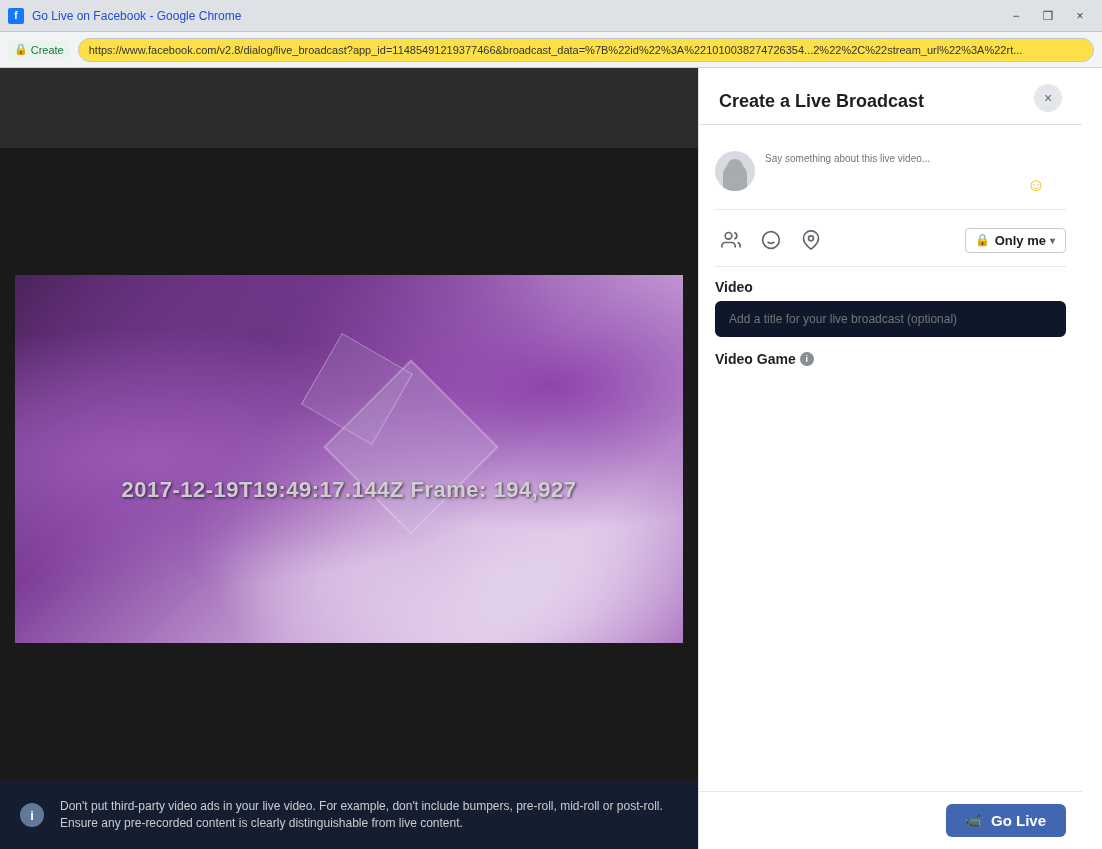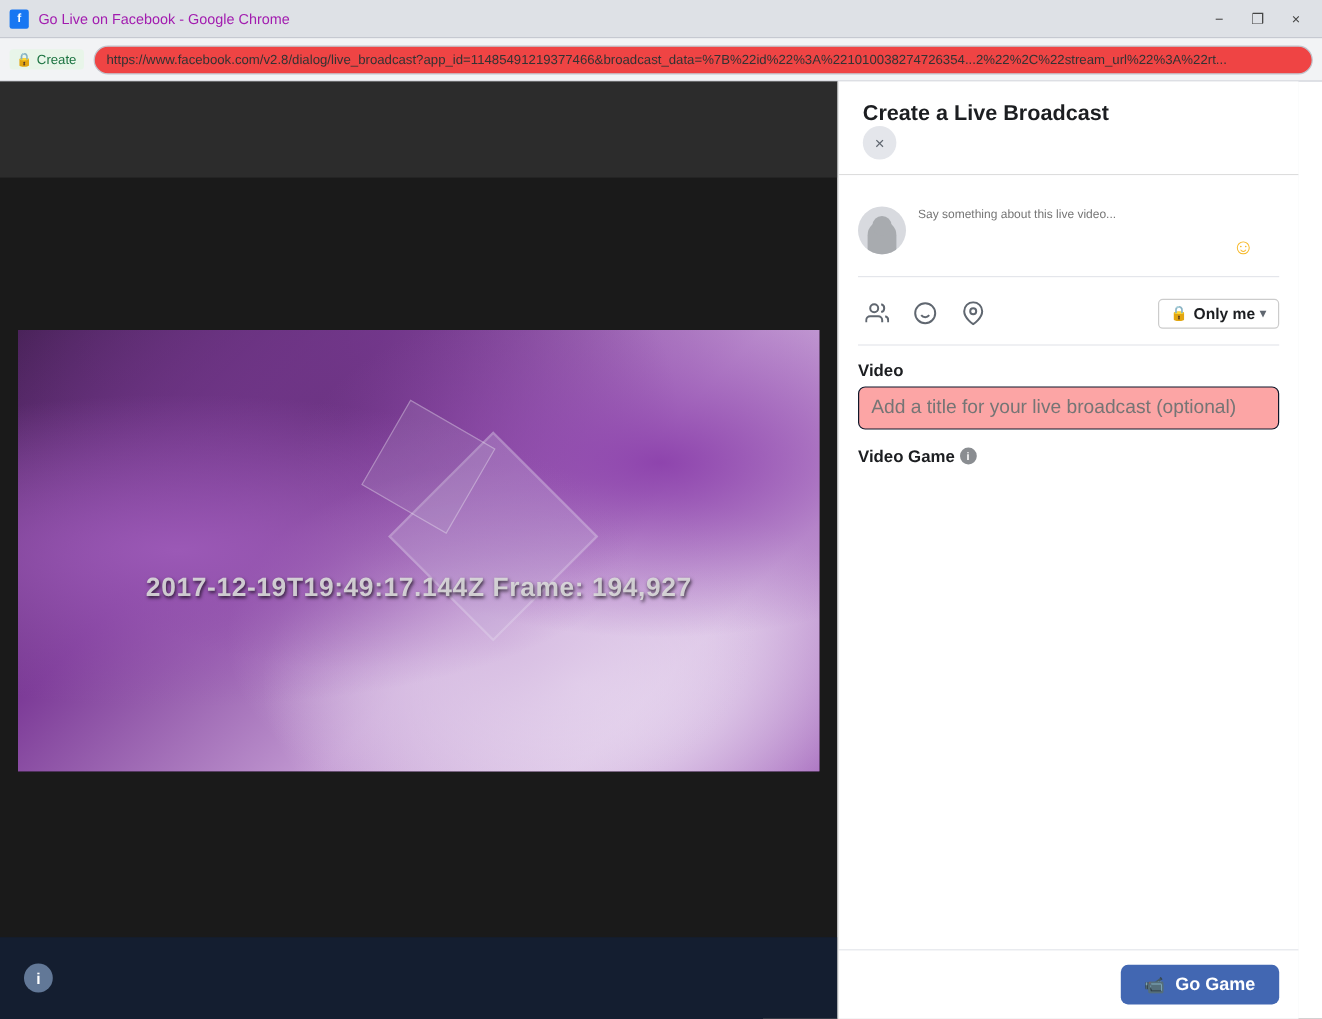--- a/index.html
+++ b/index.html
@@ -17,21 +17,21 @@
     }
     .browser-favicon {
       width: 16px; height: 16px;
       background: #1877f2;
       border-radius: 2px;
       display: flex; align-items: center; justify-content: center;
       color: white; font-size: 10px; font-weight: bold;
     }
     .browser-title {
       font-size: 12px;
-      color: #a21caf;
+      color: #1d4ed8;
     }
     .browser-controls {
       margin-left: auto;
       display: flex; gap: 4px;
     }
     .browser-btn {
       width: 28px; height: 20px;
       display: flex; align-items: center; justify-content: center;
       font-size: 12px; color: #444;
       cursor: pointer;
@@ -49,21 +49,21 @@
     .secure-badge {
       display: flex; align-items: center; gap: 3px;
       font-size: 11px; color: #1a7340;
       background: #e8f5e9;
       padding: 2px 6px;
       border-radius: 3px;
     }
     .secure-badge .lock-icon { font-size: 11px; }
     .address-bar {
       flex: 1;
-      background: #ef4444;
+      background: #fde047;
       border: 1px solid #c0c4cc;
       border-radius: 12px;
       height: 24px;
       padding: 0 10px;
       font-size: 11px;
       color: #333;
       display: flex; align-items: center;
       overflow: hidden;
       white-space: nowrap;
       text-overflow: ellipsis;
@@ -183,23 +183,22 @@
       flex-direction: column;
       height: 100%;
       position: relative;
     }
 
     .dialog-header {
       padding: 16px 20px 12px;
       background: white;
       border-bottom: 1px solid #ddd;
       display: flex;
-      align-items: flex-start;
+      align-items: flex-end;
       justify-content: space-between;
-      flex-direction: column;
     }
     .dialog-title {
       font-size: 18px;
       font-weight: 700;
       color: #1c1e21;
     }
     .close-btn {
       width: 28px; height: 28px;
       border-radius: 50%;
       background: #e4e6eb;
@@ -316,27 +315,27 @@
       font-size: 9px;
       display: inline-flex;
       align-items: center;
       justify-content: center;
       font-weight: bold;
       cursor: pointer;
     }
     .form-input {
       width: 100%;
       height: 36px;
-      border: 1px solid #0f172a;
+      border: 4px solid #0f172a;
       border-radius: 6px;
       padding: 0 10px;
-      font-size: 16px;
+      font-size: 12px;
       color: #606770;
       outline: none;
-      background: #fca5a5;
+      background: #0f172a;
       font-family: inherit;
     }
 
     
     .dialog-footer {
       padding: 12px 16px;
       background: white;
       border-top: 1px solid #e4e6eb;
       display: flex;
       justify-content: flex-end;
@@ -406,20 +405,21 @@
 
     <div class="video-frame">
       <div class="video-bg"></div>
       <div class="video-overlay-text">2017-12-19T19:49:17.144Z  Frame: 194,927</div>
     </div>
 
     <div class="video-info-bar">
       <div class="info-icon">
         <span>i</span>
       </div>
+      <p class="info-text">Don't put third-party video ads in your live video. For example, don't include bumpers, pre-roll, mid-roll or post-roll. Ensure any pre-recorded content is clearly distinguishable from live content.</p>
     </div>
   </div>
 
   <div class="dialog-panel">
 
     <div class="dialog-header">
       <span class="dialog-title">Create a Live Broadcast</span>
       <div class="close-btn">
         <span>×</span>
       </div>
@@ -481,18 +481,18 @@
           <span>Video Game</span>
           <span class="info-circle">i</span>
         </div>
       </div>
 
     </div>
 
     <div class="dialog-footer">
       <button class="go-live-btn">
         <span class="video-icon">📹</span>
-        <span>Go Game</span>
+        <span>Go Live</span>
       </button>
     </div>
 
   </div>
 </div>
 
 </body></html>

